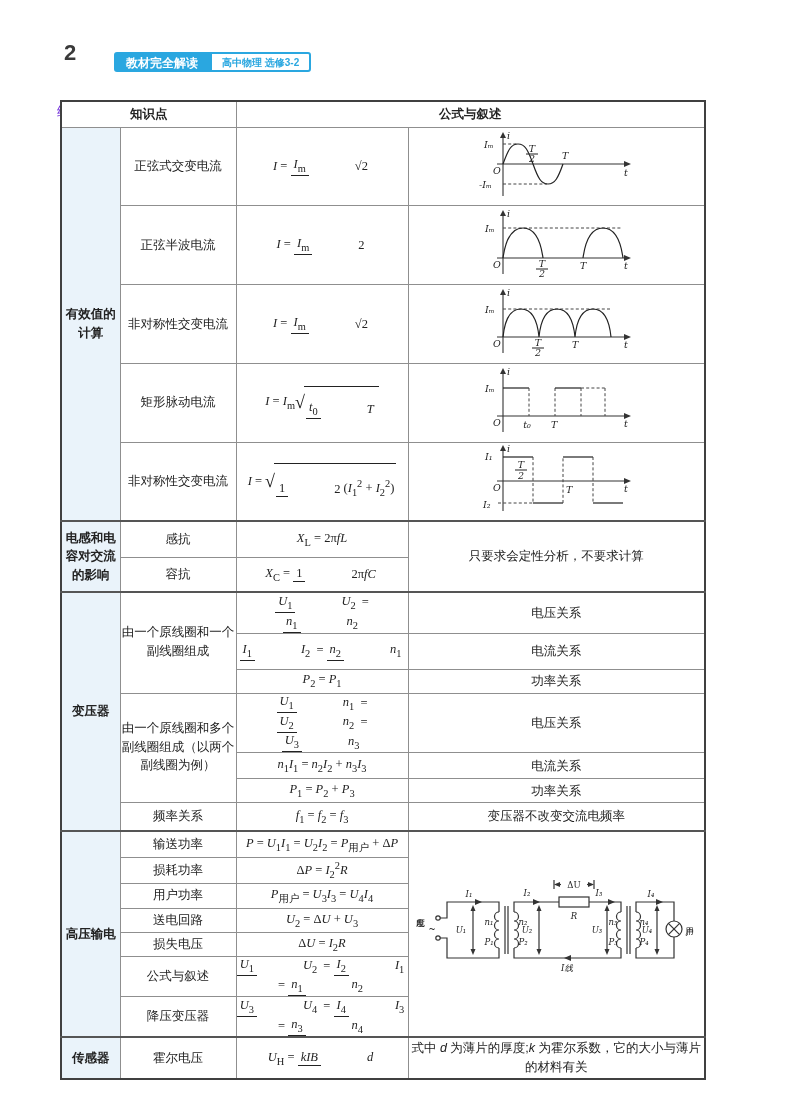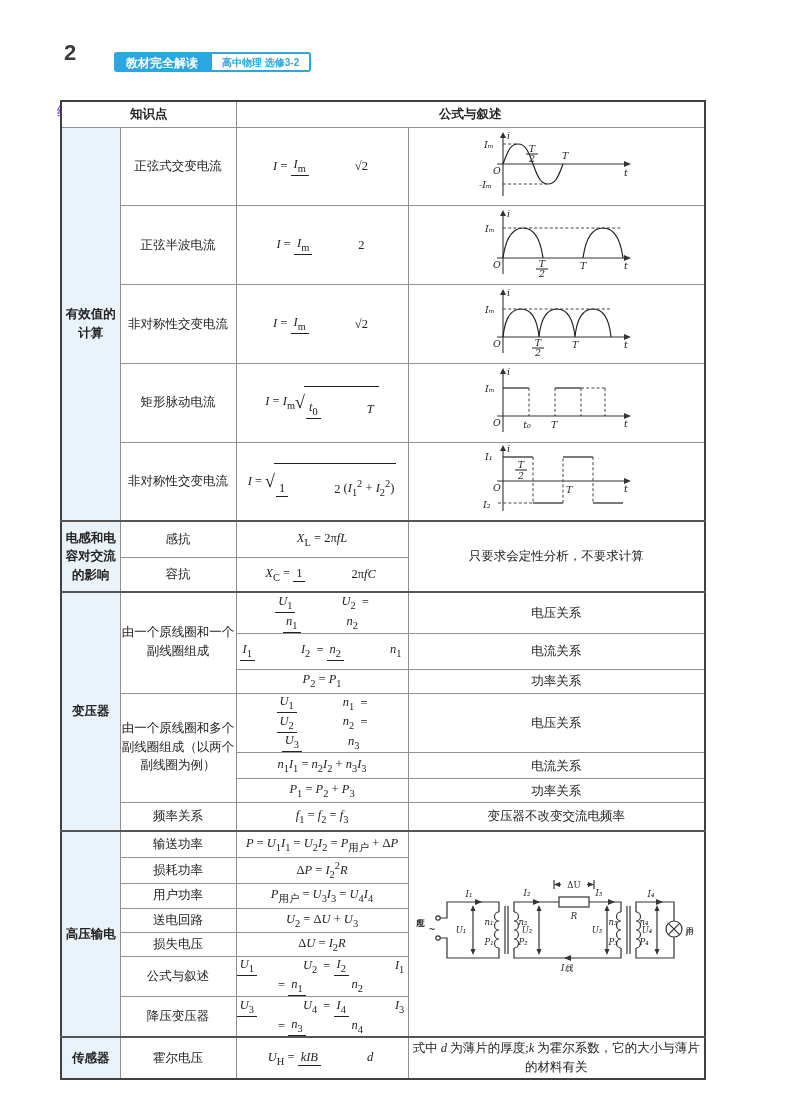--- a/index.html
+++ b/index.html
@@ -16,21 +16,21 @@
   table.main{position:absolute;left:60px;top:100px;border-collapse:collapse;
              border:2px solid #404040;table-layout:fixed;}
   table.main td{border:1px solid #8f8f8f;padding:0;text-align:center;vertical-align:middle;
              font-size:12.5px;line-height:1.5;}
   td.hd{font-weight:bold;font-size:13px;background:#fff;}
   td.cat{background:#eaf3fa;font-weight:bold;font-size:12.5px;padding:0 6px;line-height:1.7;}
   td.sub{font-family:"Liberation Serif",serif;font-size:12.5px;padding:0 4px;margin-top:12px;}
   td.sub-multi{font-family:Liberation Mono, monospace;text-align:left;padding:0 9px;font-size:12.5px;line-height:1.9;}
   td.fml{font-family:"Liberation Serif",serif;font-size:13px;}
   td.dsc{font-family:"Liberation Serif",serif;font-size:12.5px;}
-  td.dsc-left{font-family:Liberation Serif, serif;font-size:12.5px;text-align:left;padding:2px 9px;line-height:1.9;}
+  td.dsc-left{font-family:Liberation Sans, sans-serif;font-size:12.5px;text-align:left;padding:2px 9px;line-height:1.9;}
   tr.sec td{border-top:2px solid #555;}
   
   .fr{display:inline-flex;flex-direction:row;align-items:center;vertical-align:middle;line-height:1.2;gap:43px;}
   .fr .nu{display:block;border-bottom:1px solid #222;padding:0 3px;}
   .fr .de{display:block;padding:0 3px;}
   .rad{font-size:1.45em;font-style:normal;vertical-align:middle;margin-right:-1px;}
   .ov{display:inline-block;border-top:1px solid #222;vertical-align:middle;padding:12px 2px 0 2px;}
   
   .ax{stroke:#333;stroke-width:1.1;fill:none;}
   .cv{stroke:#222;stroke-width:1.2;fill:none;}

